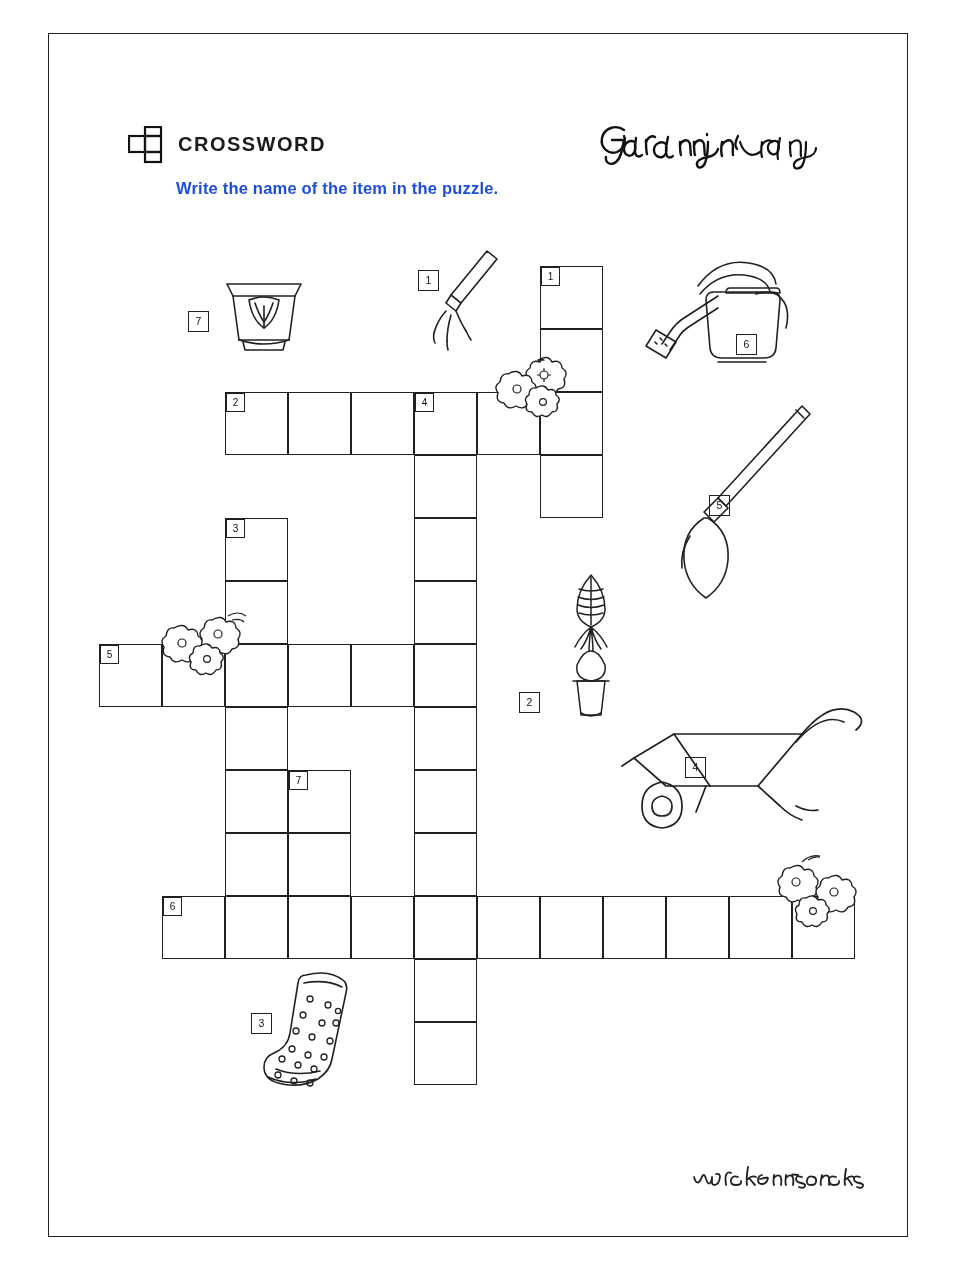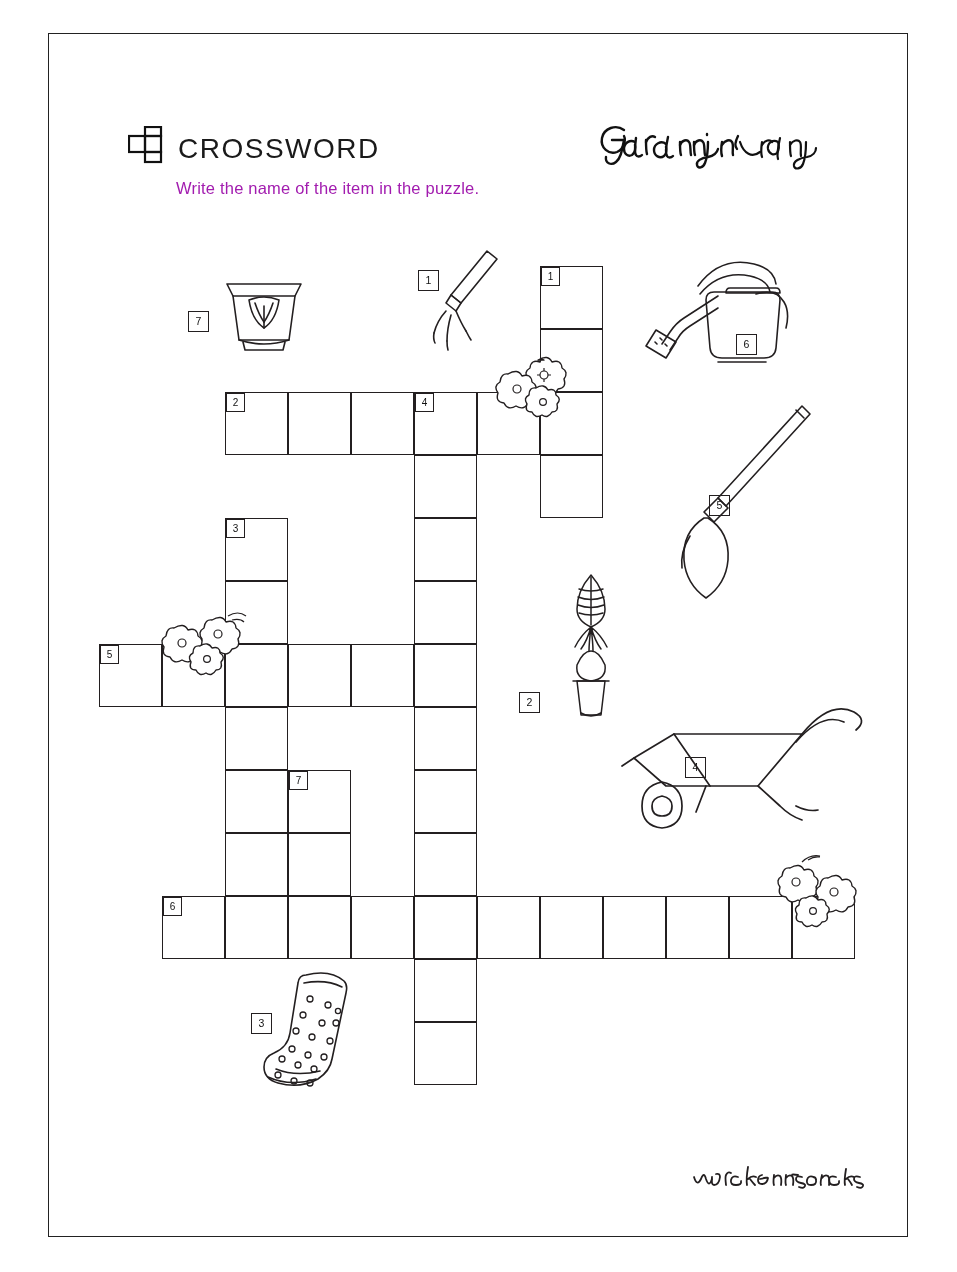--- a/index.html
+++ b/index.html
@@ -35,32 +35,32 @@
     position: absolute;
     left: 128px;
     top: 126px;
     width: 44px;
     height: 44px;
   }
   .hdr-title {
     position: absolute;
     left: 178px;
     top: 133px;
-    font-size: 28px;
+    font-size: 20px;
     letter-spacing: 1.5px;
-    font-weight: 400;
+    font-weight: 700;
     color: #1a1a1a;
   }
   .hdr-sub {
     position: absolute;
     left: 176px;
     top: 179px;
     font-size: 16.5px;
-    font-weight: 400;
-    color: #a21caf;
+    font-weight: 700;
+    color: #1d4ed8;
     letter-spacing: 0.2px;
   }
   .hdr-script {
     position: absolute;
     left: 590px;
     top: 112px;
     width: 250px;
     height: 80px;
   }
   .footer-script {

